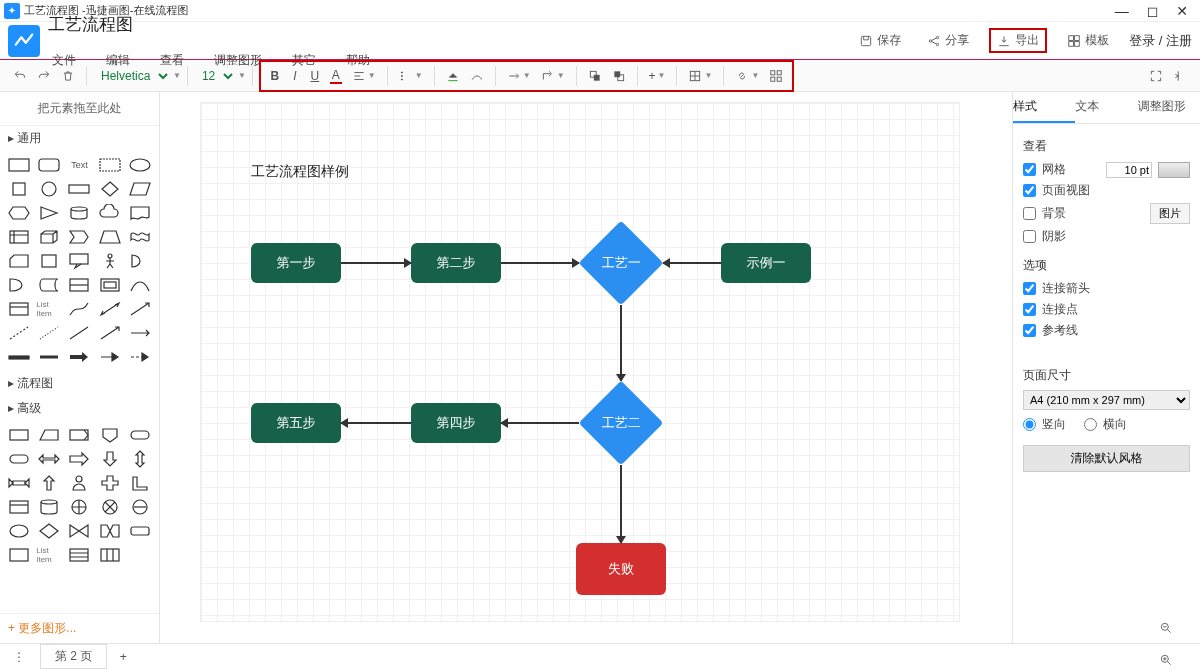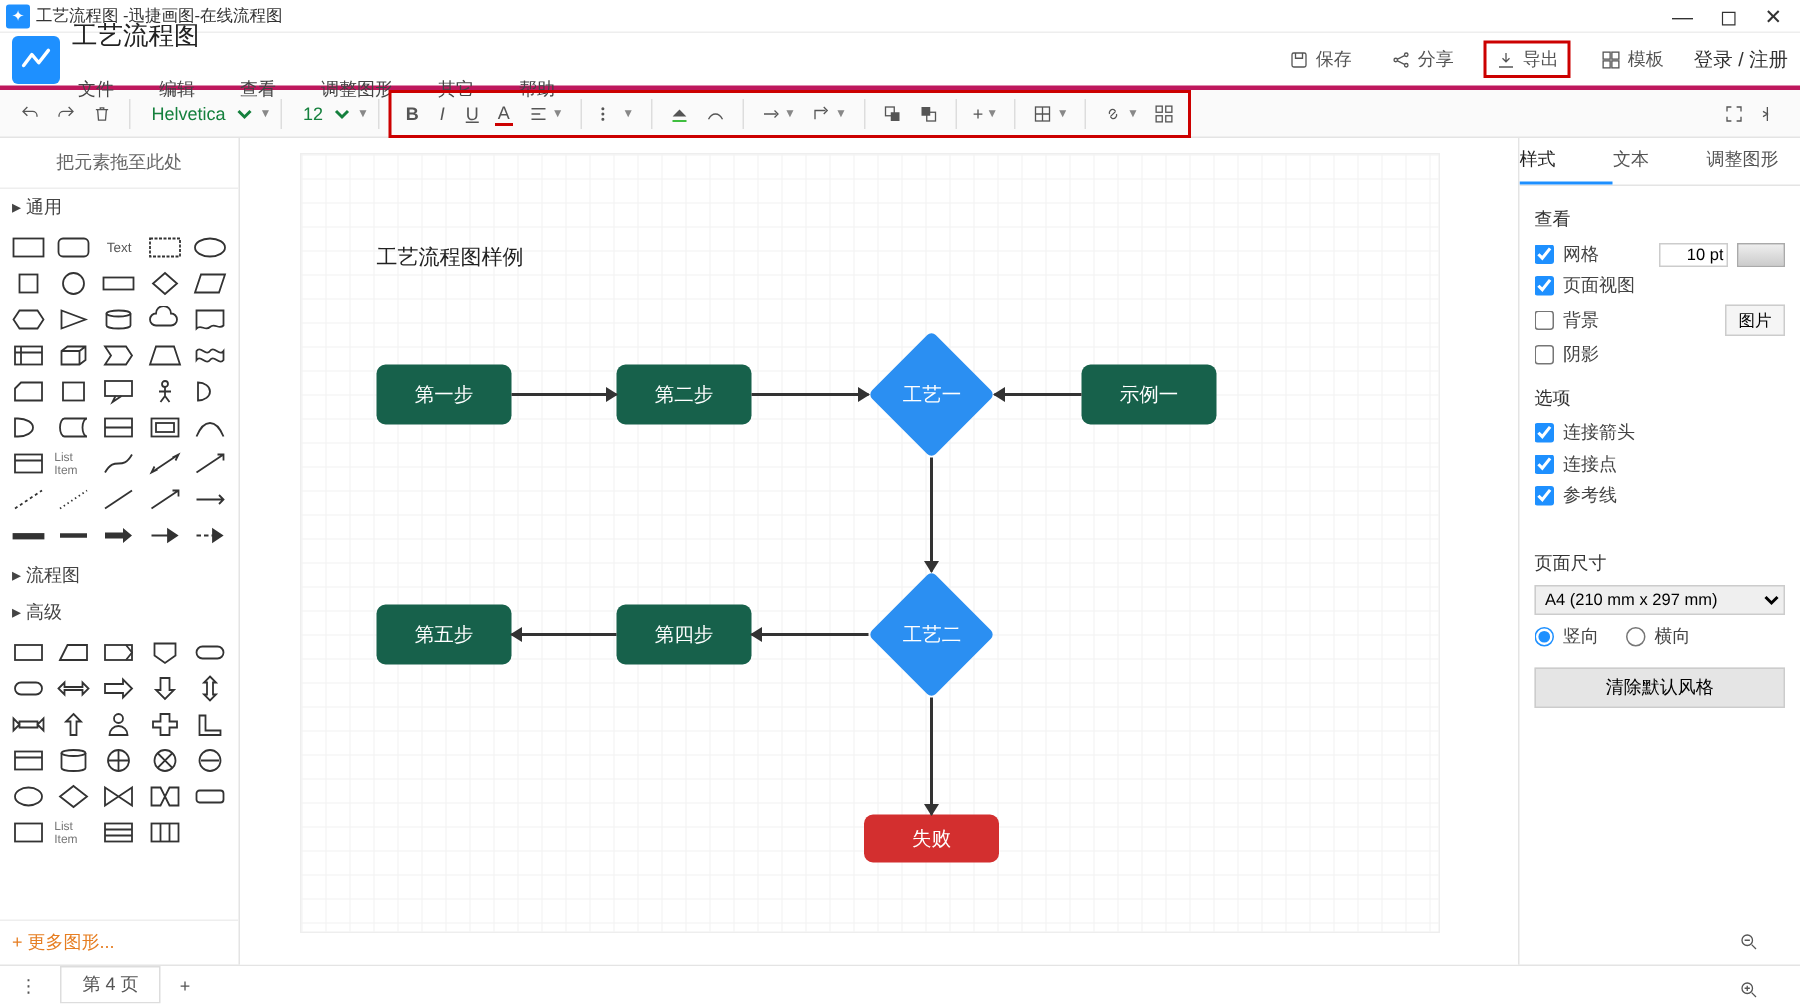--- a/index.html
+++ b/index.html
@@ -6,21 +6,21 @@
 body { width: 1200px; height: 669px; overflow: hidden; background: #fff; font-size: 12px; color: #333; }
 
 
 .titlebar { height: 22px; display: flex; align-items: center; padding: 0 4px; background: #fff; border-bottom: 1px solid #eee; }
 .titlebar .app-icon { width: 16px; height: 16px; background: #1e90ff; display: inline-flex; align-items: center; justify-content: center; color: #fff; font-size: 10px; border-radius: 2px; margin-right: 4px; }
 .titlebar .title-text { font-size: 11px; color: #333; }
 .titlebar .win-ctrls { margin-left: auto; display: flex; gap: 18px; padding-right: 8px; font-size: 14px; color: #333; }
 .titlebar .win-ctrls span { cursor: pointer; }
 
 
-.header { height: 38px; display: flex; align-items: center; padding: 0 8px; border-bottom: 3px solid #be185d; }
+.header { height: 38px; display: flex; align-items: center; padding: 0 8px; border-bottom: 1px solid #be185d; }
 .header .logo { width: 32px; height: 32px; background: #1e90ff; border-radius: 4px; display: flex; align-items: center; justify-content: center; margin-right: 8px; }
 .header .logo svg { width: 22px; height: 22px; }
 .header .doc-title { font-size: 17px; font-weight: 500; color: #222; }
 .header .menus { display: flex; gap: 30px; margin-left: 4px; margin-top: 16px; font-size: 12px; color: #444; }
 .header .menus span { cursor: pointer; }
 .header .left { display: flex; flex-direction: column; }
 .header .top-row { display: flex; align-items: center; }
 .header .right { margin-left: auto; display: flex; align-items: center; gap: 14px; font-size: 12px; color: #555; }
 .header .right .btn { display: flex; align-items: center; gap: 4px; padding: 3px 6px; cursor: pointer; }
 .header .right .btn .ico { width: 14px; height: 14px; display: inline-flex; align-items: center; justify-content: center; }
@@ -713,21 +713,21 @@
       <div class="node green" style="left:520px;top:140px;width:90px;height:40px">
           <span>示例一</span>
         </div>
       <div class="node green" style="left:210px;top:300px;width:90px;height:40px">
           <span>第四步</span>
         </div>
       <div class="node blue" style="left:390px;top:290px;width:60px;height:60px">
           <span>工艺二</span>
         </div>
 
-      <div class="node red" style="left:375px;top:440px;width:90px;height:32px">
+      <div class="node red" style="left:375px;top:440px;width:90px;height:52px">
           <span>失败</span>
         </div>
 
       <div class="arrow horizontal" style="left:140px;top:159px;width:70px">
           <div class="head-r"></div>
         </div>
       <div class="arrow horizontal" style="left:300px;top:159px;width:78px">
           <div class="head-r"></div>
         </div>
       <div class="arrow horizontal" style="left:462px;top:159px;width:58px">
@@ -804,21 +804,21 @@
         <span>横向</span>
       </div>
 
       <button class="rp-wide-btn">清除默认风格</button>
     </div>
   </div>
 </div>
 
 <div class="statusbar">
   <span class="tool-btn">⋮</span>
-  <div class="page-tab">第 4 页</div>
+  <div class="page-tab">第 2 页</div>
   <span class="tool-btn" style="margin-left:6px">+</span>
   <div class="sb-right">
     <span class="tool-btn">
         <svg class="ico" viewBox="0 0 24 24">
           <circle cx="10" cy="10" r="6"></circle>
           <path d="M20 20l-5-5M7 10h6"></path>
         </svg>
       </span>
     <span class="tool-btn">
         <svg class="ico" viewBox="0 0 24 24">

